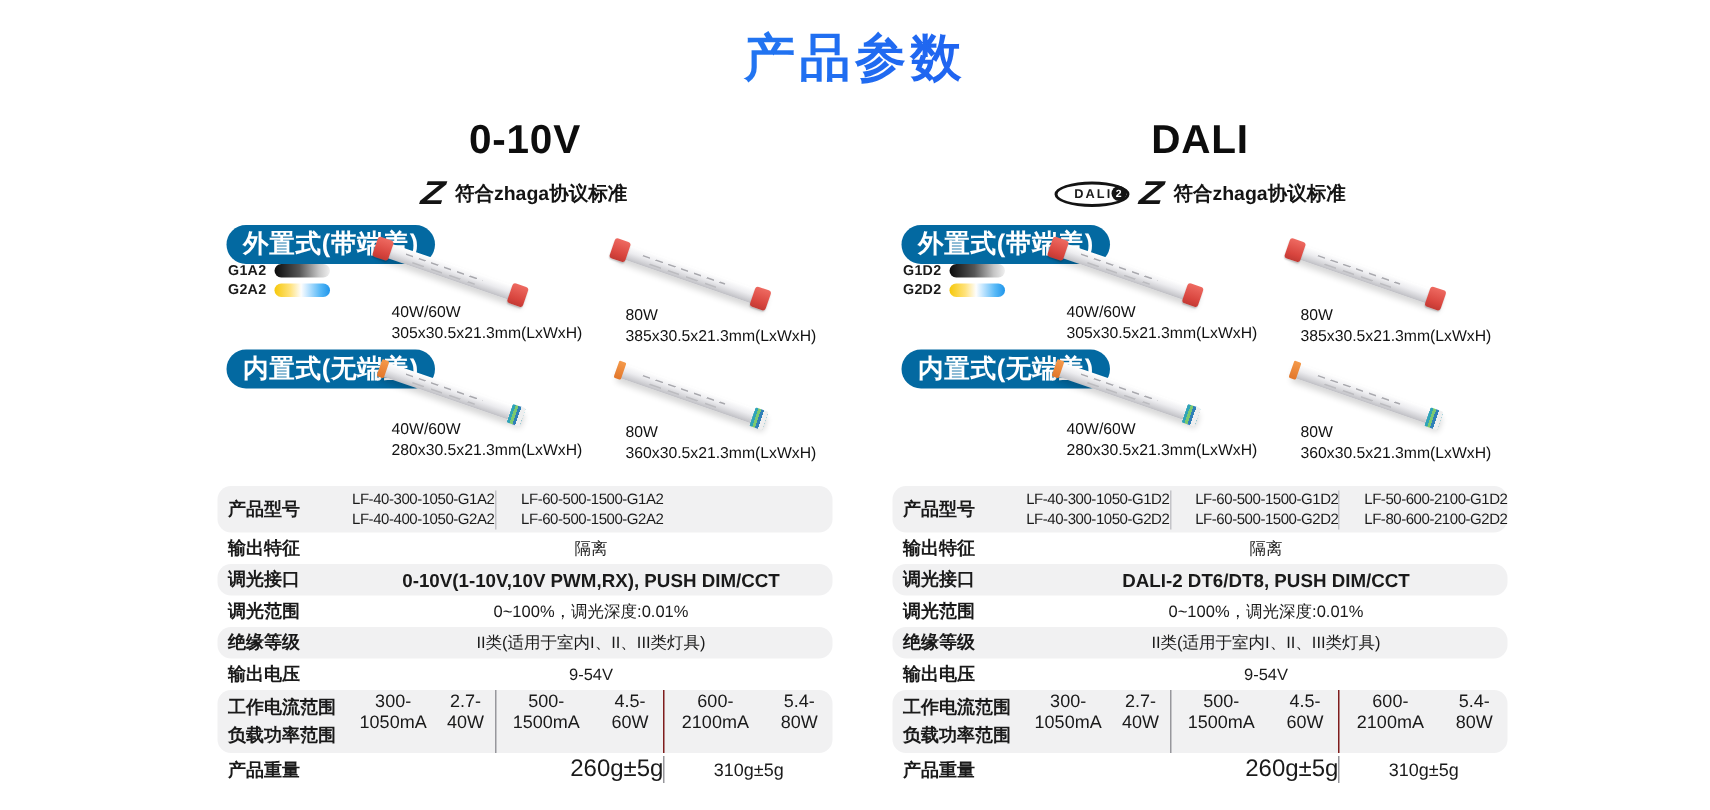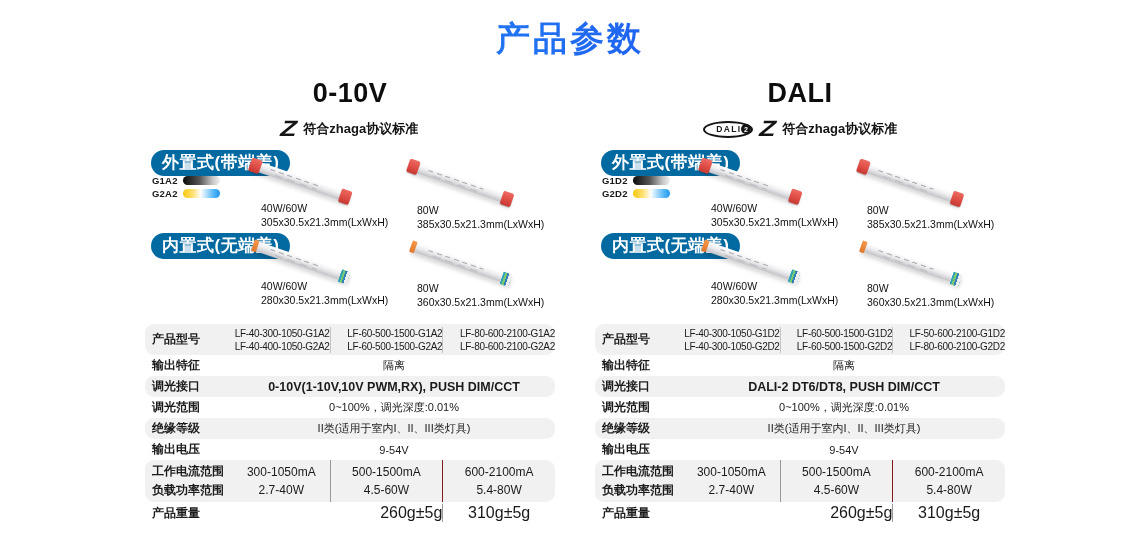--- a/index.html
+++ b/index.html
@@ -80,28 +80,28 @@
   .model-row { height:31px; }
   .model-cells { flex:1; display:flex; height:100%; align-items:center; }
   .mcell { display:flex; flex-direction:column; justify-content:center; height:26px;
     text-align:right; font-size:10px; letter-spacing:-.3px; line-height:1.3; white-space:nowrap; }
   .mcell.c1 { flex:0 0 30%; } .mcell.c2 { flex:0 0 35%; border-left:1px solid #c4c4c8; }
   .mcell.c3 { flex:0 0 35%; border-left:1px solid #c4c4c8; }
   .cp-block { display:flex; height:42px; }
   .cp-labels { flex:0 0 88px; padding-left:7px; display:flex; flex-direction:column;
     justify-content:space-evenly; font-weight:700; font-size:12px; white-space:nowrap; }
   .cp-vals { flex:1; display:flex; }
-  .cp-col { display:flex; flex-direction:column; justify-content:space-evenly;
+  .cp-col { display:flex; flex-direction:row; justify-content:space-evenly;
     text-align:center; font-size:12px; }
   .cp-c1 { flex:0 0 30%; } .cp-c2 { flex:0 0 35%; border-left:1px solid #97979c; }
   .cp-c3 { flex:0 0 35%; border-left:1px solid #7f1d1d; }
   .weight-row { height:22px; }
   .wr-vals { flex:1; display:flex; align-items:center; height:100%; }
   .wr-1 { flex:0 0 65%; text-align:right; font-size:16px; }
-  .wr-2 { flex:0 0 35%; text-align:center; font-size:16px; border-left:1px solid #97979c;
+  .wr-2 { flex:0 0 35%; text-align:center; font-size:12px; border-left:1px solid #97979c;
     height:18px; display:flex; align-items:center; justify-content:center; }
 </style>
 </head>
 <body>
 
 <div class="page">
 
   <h1 class="title">产品参数</h1>
 
   <section class="column col-left">
@@ -160,24 +160,20 @@
       <div class="trow shade model-row">
         <span class="tlabel">产品型号</span>
         <div class="model-cells">
           <div class="mcell c1">
             <span>LF-40-300-1050-G1A2</span>
             <span>LF-40-400-1050-G2A2</span>
           </div>
           <div class="mcell c2">
             <span>LF-60-500-1500-G1A2</span>
             <span>LF-60-500-1500-G2A2</span>
-          </div>
-          <div class="mcell c3">
-            <span>LF-80-600-2100-G1A2</span>
-            <span>LF-80-600-2100-G2A2</span>
           </div>
         </div>
       </div>
       <div class="trow">
         <span class="tlabel">输出特征</span>
         <span class="tvalue">隔离</span>
       </div>
       <div class="trow shade">
         <span class="tlabel">调光接口</span>
         <span class="tvalue strong">0-10V(1-10V,10V PWM,RX), PUSH DIM/CCT</span>

